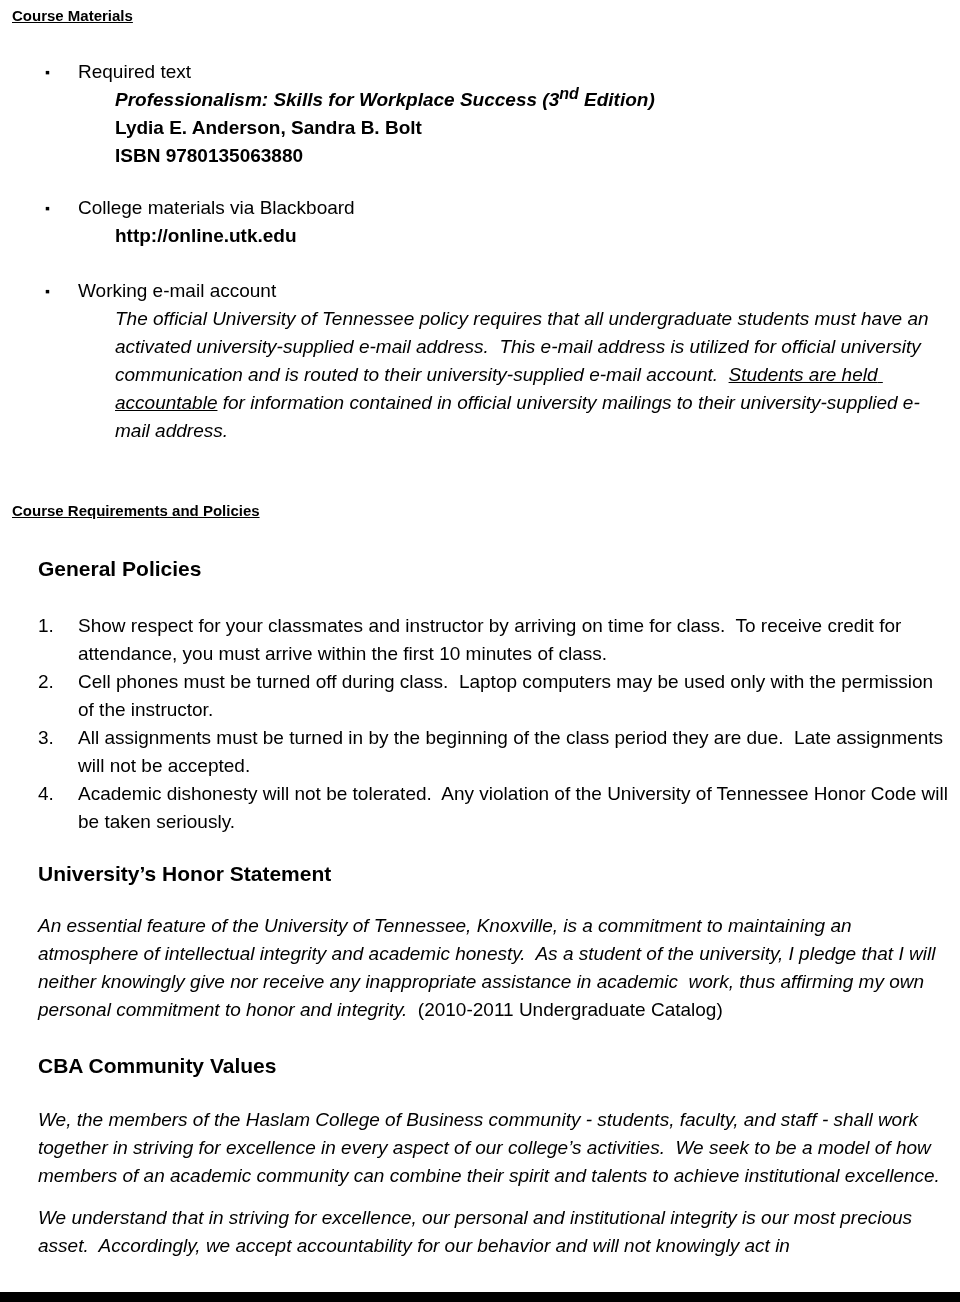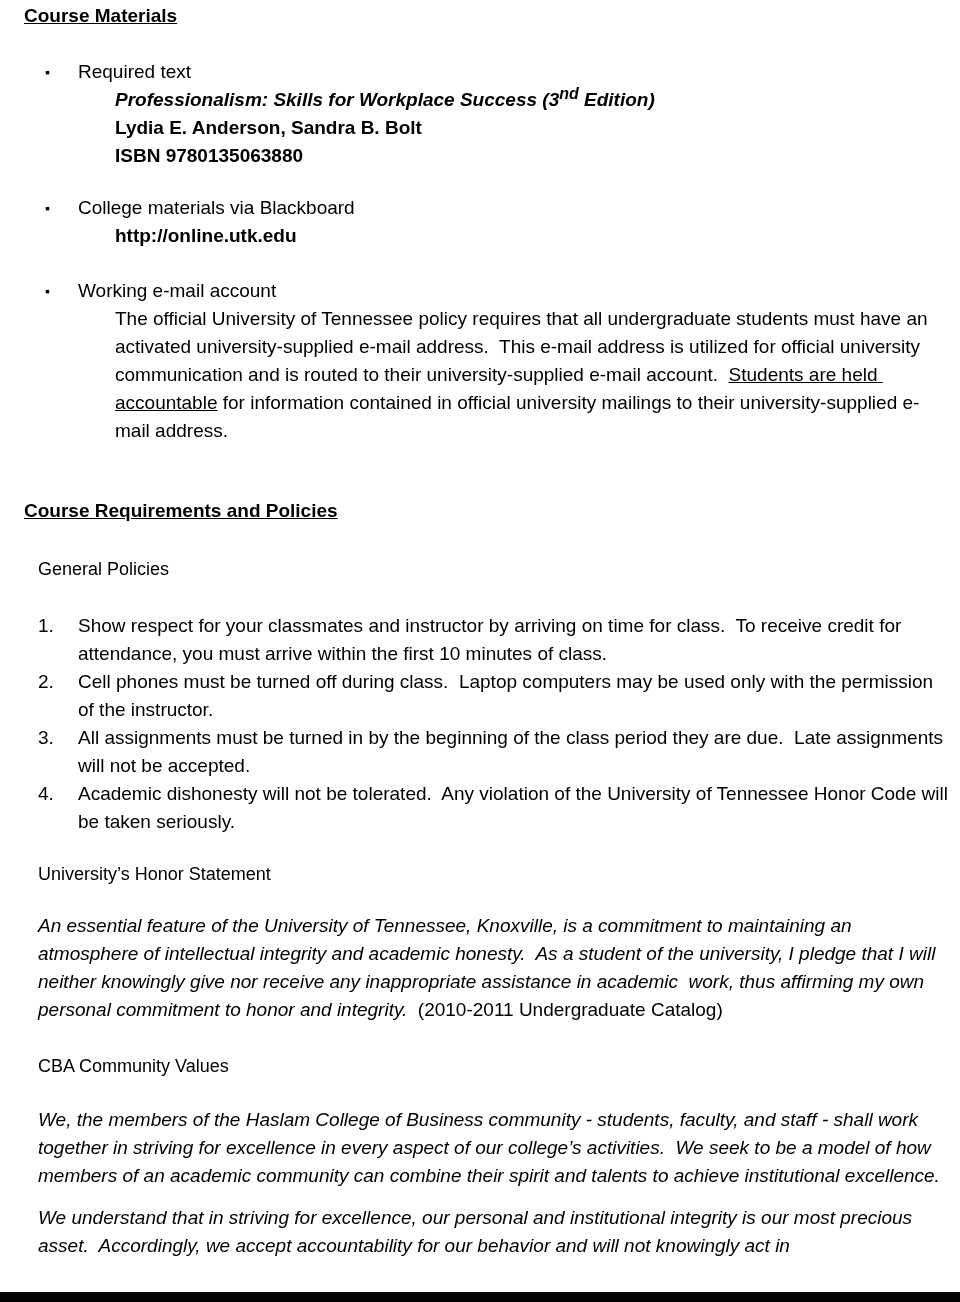--- a/index.html
+++ b/index.html
@@ -11,46 +11,46 @@
     height: 1302px;
     background: #ffffff;
     color: #000000;
     font-family: "Liberation Sans", sans-serif;
     font-size: 19px;
     line-height: 28px;
     padding: 2px 10px 0 8px;
     overflow: hidden;
   }
   .h-main {
-    font-size: 19px;
+    font-size: 15px;
     line-height: 28px;
     font-weight: bold;
     text-decoration: underline;
-    margin: 0 0 28px 16px;
+    margin: 0 0 28px 4px;
   }
   .h-sub {
-    font-size: 18px;
+    font-size: 21px;
     line-height: 28px;
-    font-weight: normal;
+    font-weight: bold;
     margin: 7px 0 0 30px;
   }
   .bullet-block { margin-left: 37px; }
   .bullet-row { display: flex; }
   .bullet {
     width: 33px;
     flex: 0 0 33px;
     font-size: 14px;
     line-height: 28px;
   }
   .bullet-label { font-weight: normal; white-space: pre-wrap; }
   .bullet-body { margin-left: 70px; }
   .book-title { font-style: italic; font-weight: bold; }
   .book-title sup { font-size: 16px; line-height: 0; }
   .bold { font-weight: bold; }
-  .para { white-space: pre-wrap; }
+  .para { white-space: pre-wrap; font-style: italic; }
   .u { text-decoration: underline; }
   .mb24 { margin-bottom: 24px; }
   .mb26 { margin-bottom: 26px; }
   .mb27 { margin-bottom: 27px; }
   .mb28 { margin-bottom: 28px; }
   .mb29 { margin-bottom: 29px; }
   .mb30 { margin-bottom: 30px; }
   .mb14 { margin-bottom: 14px; }
   .mb52 { margin-bottom: 52px; }
   .list { margin-left: 30px; }

